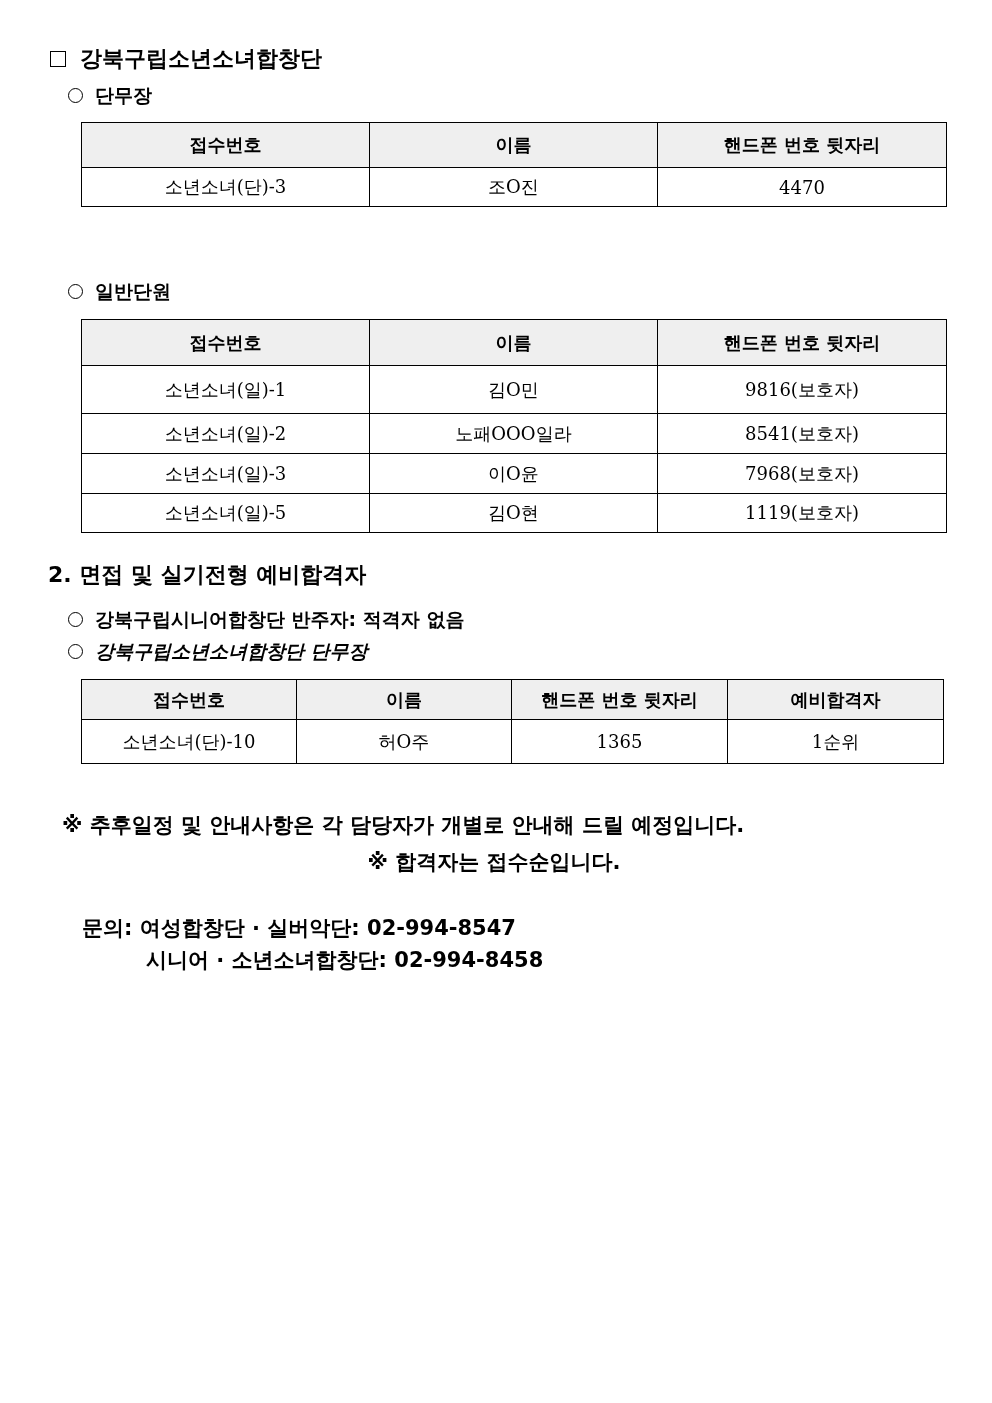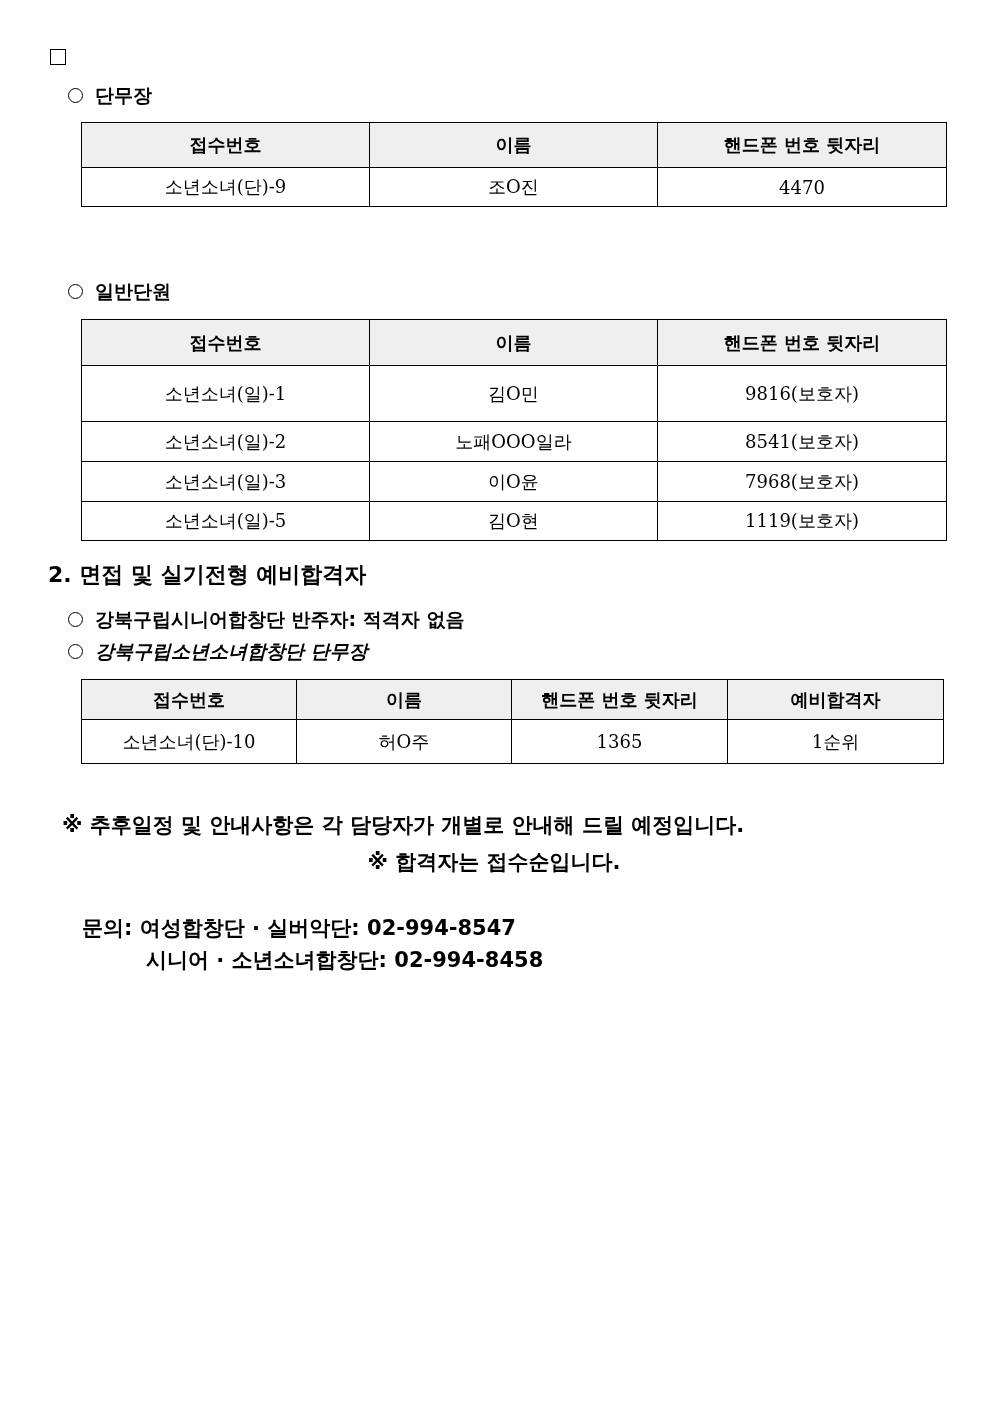--- a/index.html
+++ b/index.html
@@ -12,41 +12,41 @@
   table { border-collapse: collapse; position: absolute; table-layout: fixed; }
   td, th { border: 1px solid #000; text-align: center; font-family: "DejaVu Serif", serif; font-size: 18px; padding: 0; }
   th { background: #efefef; font-weight: bold; }
   .note { font-weight: bold; font-size: 21px; white-space: nowrap; }
   .contact { font-weight: bold; font-size: 21px; white-space: nowrap; }
 </style>
 </head>
 <body>
 
 <div class="abs h1" style="left:50px; top:44px;">
-  <span class="sq"></span>
+  <span class="sq"></span><span>강북구립소년소녀합창단</span>
 </div>
 
 <div class="abs h2" style="left:68px; top:83px;">
   <span class="circ"></span><span>단무장</span>
 </div>
 
 <table style="left:81px; top:122px; width:865px;">
   <colgroup>
       <col style="width:288px">
       <col style="width:288px">
       <col style="width:289px">
     </colgroup>
   <tbody>
       <tr style="height:45px">
     <th>접수번호</th>
     <th>이름</th>
     <th>핸드폰 번호 뒷자리</th>
   </tr>
   <tr style="height:39px">
-    <td>소년소녀(단)-9</td>
+    <td>소년소녀(단)-3</td>
     <td>조O진</td>
     <td>4470</td>
   </tr>
 </tbody>
   </table>
 
 <div class="abs h2" style="left:68px; top:279px;">
   <span class="circ"></span><span>일반단원</span>
 </div>
 
@@ -55,21 +55,21 @@
       <col style="width:288px">
       <col style="width:288px">
       <col style="width:289px">
     </colgroup>
   <tbody>
       <tr style="height:46px">
     <th>접수번호</th>
     <th>이름</th>
     <th>핸드폰 번호 뒷자리</th>
   </tr>
-  <tr style="height:56px">
+  <tr style="height:48px">
     <td>소년소녀(일)-1</td>
     <td>김O민</td>
     <td>9816(보호자)</td>
   </tr>
   <tr style="height:40px">
     <td>소년소녀(일)-2</td>
     <td>노패OOO일라</td>
     <td>8541(보호자)</td>
   </tr>
   <tr style="height:40px">

